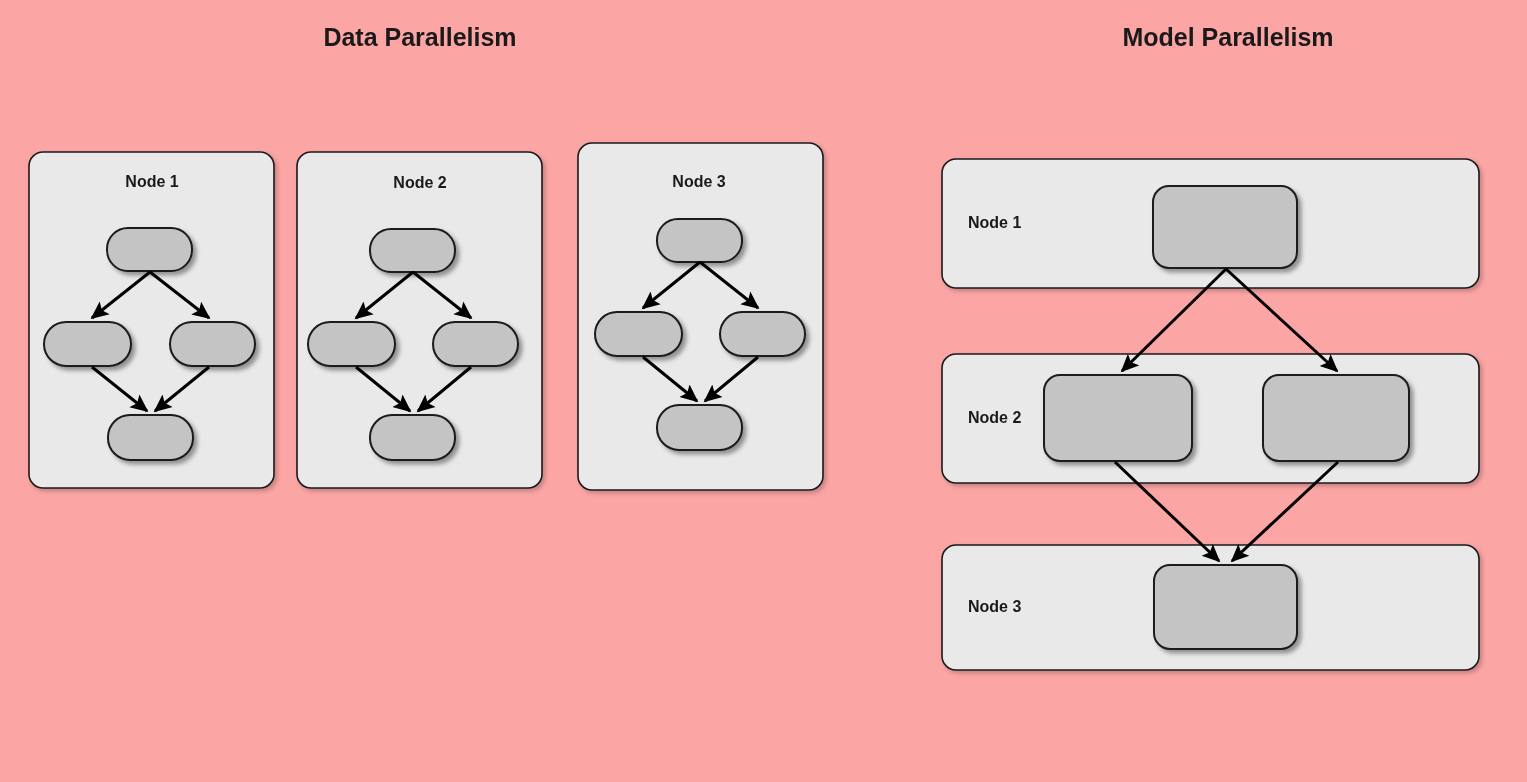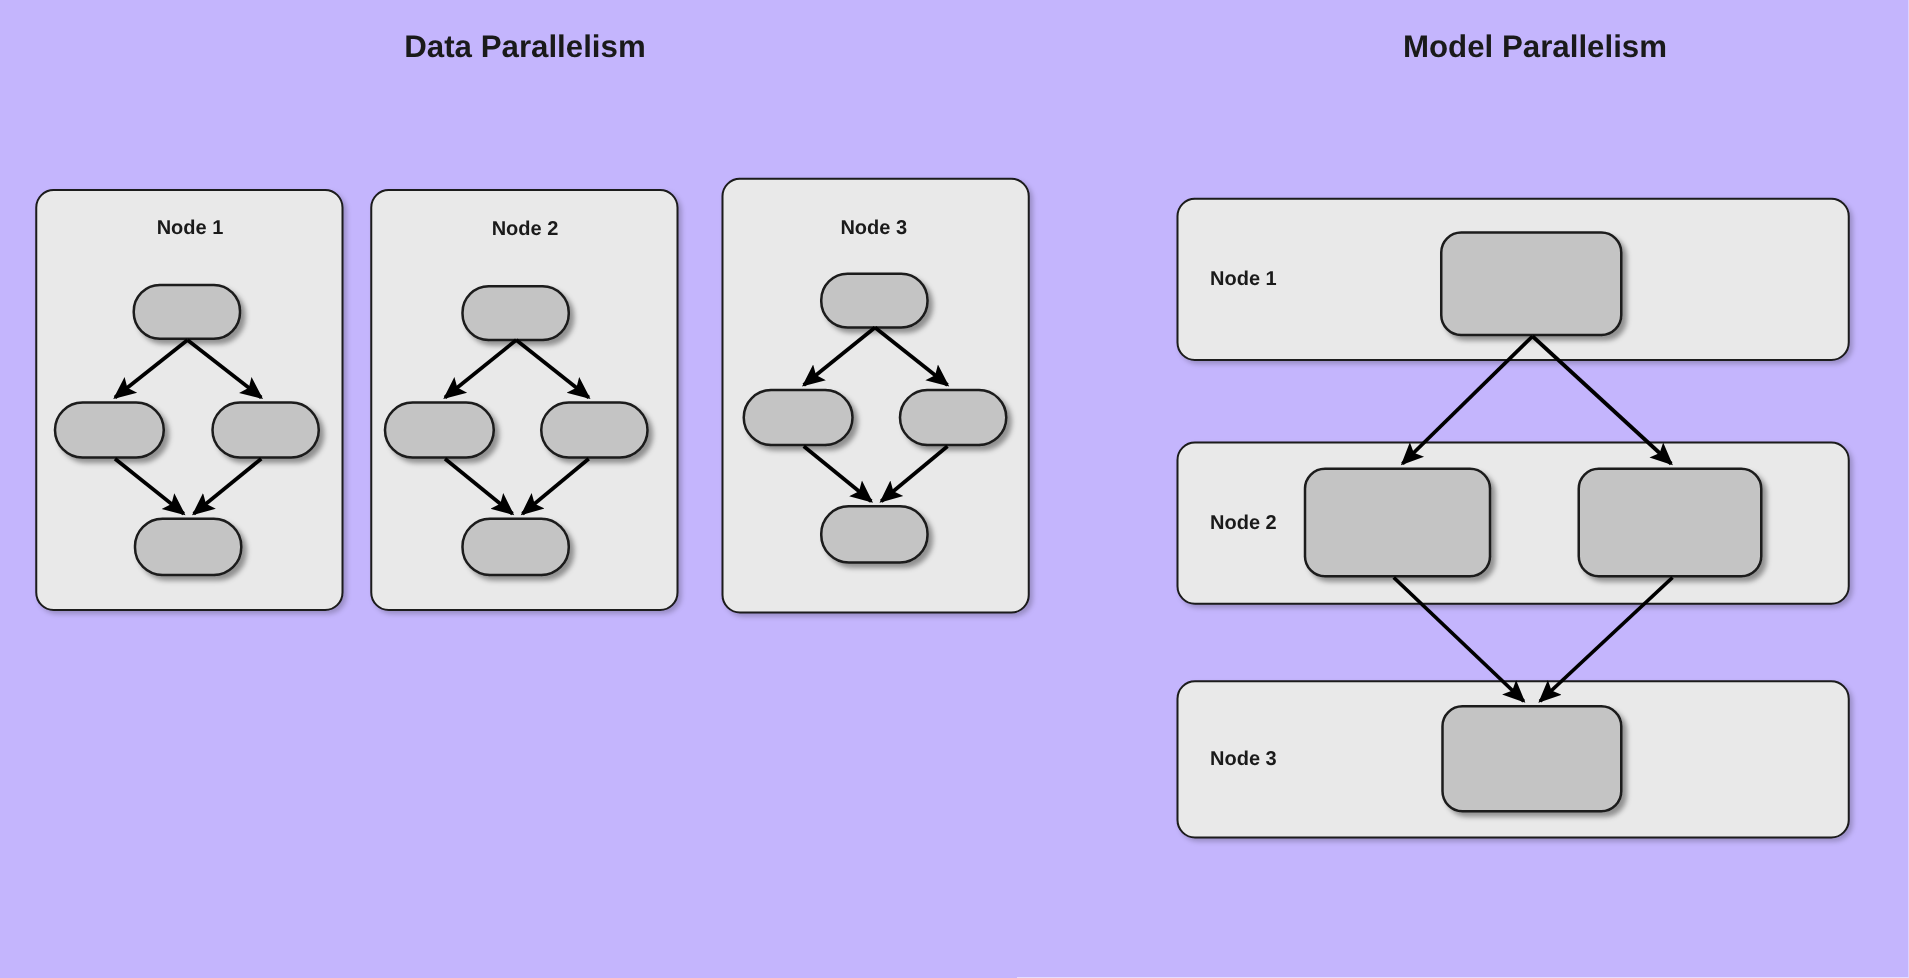--- a/index.html
+++ b/index.html
@@ -10,21 +10,21 @@
   body {
     width: 1527px;
     height: 782px;
     font-family: "Liberation Sans", sans-serif;
     overflow: hidden;
   }
   #canvas {
     position: relative;
     width: 1527px;
     height: 782px;
-    background: #c4b5fd;
+    background: #fca5a5;
   }
   svg.diagram {
     position: absolute;
     left: 0;
     top: 0;
     width: 1527px;
     height: 782px;
   }
   .panel-title {
     font-size: 25px;

